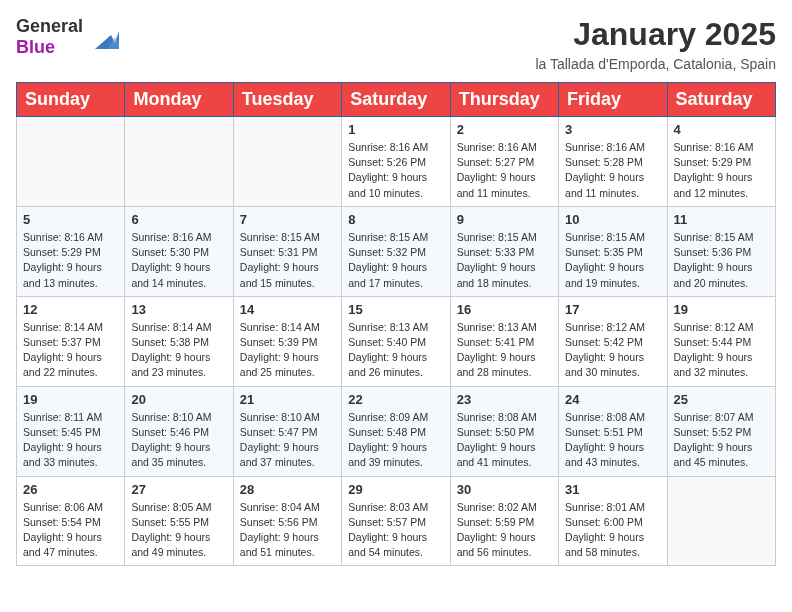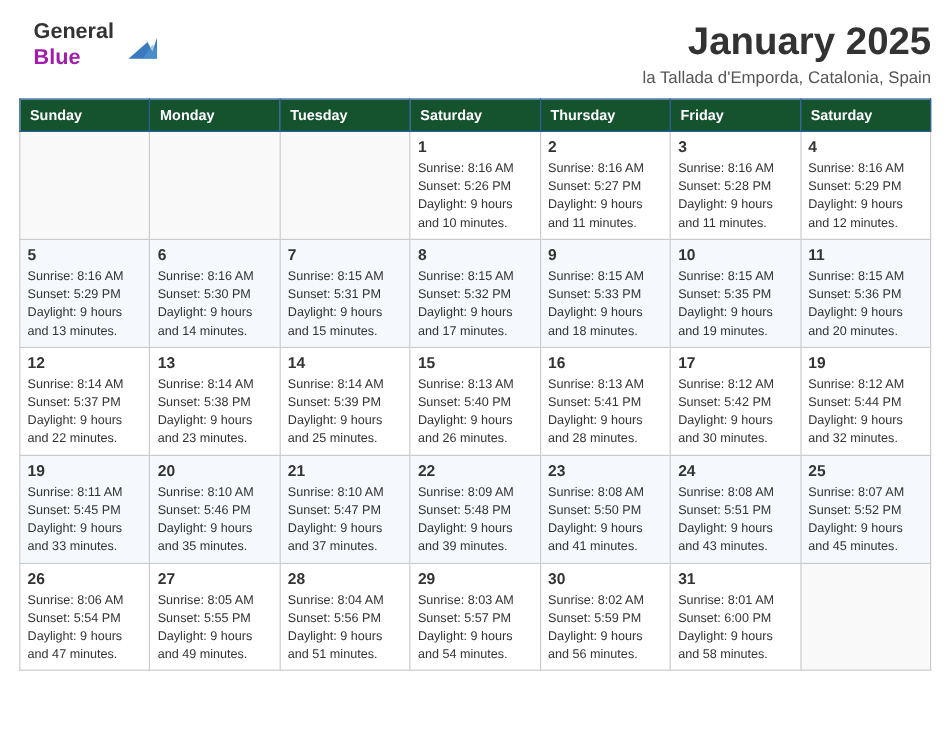--- a/index.html
+++ b/index.html
@@ -18,44 +18,43 @@
     }
     .logo {
       display: flex;
       align-items: center;
       gap: 4px;
     }
     .logo-text {
       display: flex;
       flex-direction: column;
       line-height: 1.1;
-      margin-left: 12px;
     }
     .title-area {
       text-align: right;
     }
     .month-title {
       font-size: 32px;
       font-weight: bold;
       color: #333;
     }
     .location-title {
       font-size: 14px;
       color: #555;
       margin-top: 3px;
     }
     .calendar {
       width: 100%;
       border-collapse: collapse;
       border: 1px solid #ccc;
     }
     .calendar th {
-      background-color: #14532d;
+      background-color: #ef4444;
       color: #fff;
-      font-size: 12px;
+      font-size: 18px;
       font-weight: bold;
       padding: 6px 8px;
       text-align: left;
       border: 1px solid #2a5fa0;
     }
     .calendar td {
       vertical-align: top;
       padding: 5px 6px;
       border: 1px solid #ccc;
       width: 108px;

